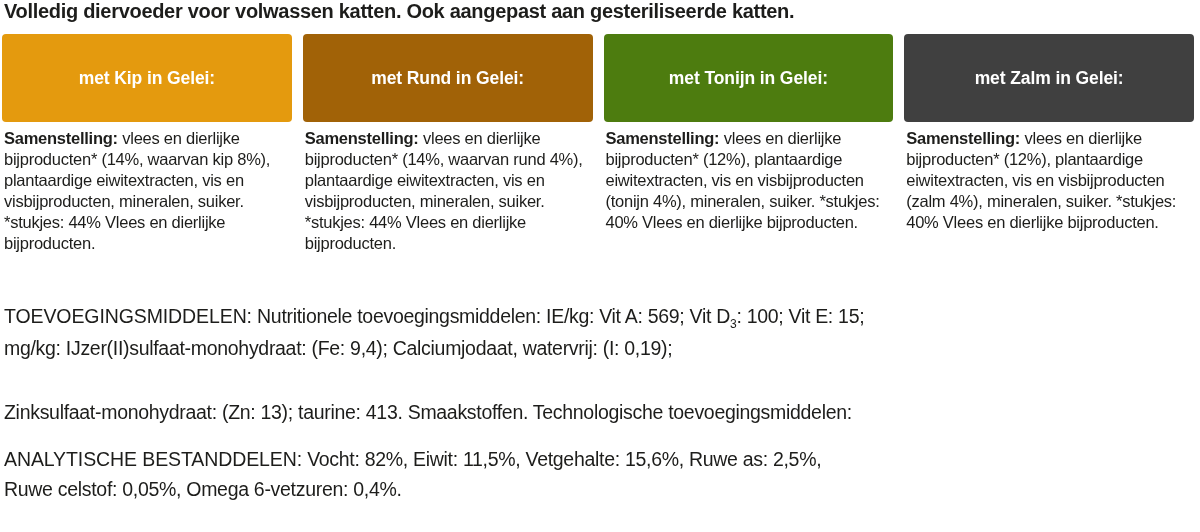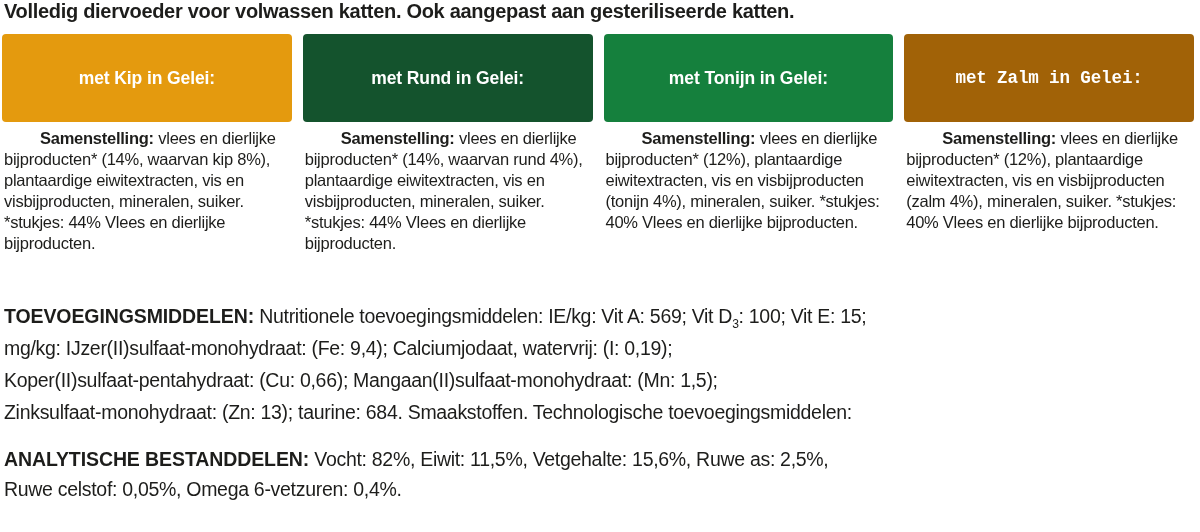--- a/index.html
+++ b/index.html
@@ -20,66 +20,66 @@
   }
   .variant-band {
     height: 88px; border-radius: 4px;
     display: flex; align-items: center; justify-content: center;
     color: #ffffff; font-weight: bold; font-size: 17.5px; letter-spacing: -0.1px;
   }
   .composition {
     margin: 6px 2px 0 2px;
     font-size: 16.5px; line-height: 21px; letter-spacing: -0.25px;
   }
-  .composition b { font-weight: bold; margin-left: 36px; }
+  .composition b { font-weight: bold; }
   .additives {
     margin: 46px 0 0 2px;
     font-size: 19.5px; line-height: 32px; letter-spacing: -0.3px;
   }
   .analytical {
     margin: 16px 0 0 2px;
     font-size: 19.5px; line-height: 30px; letter-spacing: -0.3px;
   }
-  .additives b, .analytical b { font-weight: bold; letter-spacing: -0.1px; }
+  .additives b, .analytical b { font-weight: normal; letter-spacing: -0.1px; }
   sub { font-size: 0.62em; line-height: 0; }
 </style>
 </head>
 <body>
 
 <div class="page">
 
   <div class="page-title">Volledig diervoeder voor volwassen katten. Ook aangepast aan gesteriliseerde katten.</div>
 
   <div class="variant-grid">
 
     <div class="variant-col">
       <div class="variant-band" style="background-color: rgb(228, 154, 14);">met Kip in Gelei:</div>
       <p class="composition"><b>Samenstelling:</b><span> vlees en dierlijke bijproducten* (14%, waarvan kip 8%), plantaardige eiwitextracten, vis en visbijproducten, mineralen, suiker. *stukjes: 44% Vlees en dierlijke bijproducten.</span></p>
     </div>
 
     <div class="variant-col">
-      <div class="variant-band" style="background-color: #14532d;">met Rund in Gelei:</div>
+      <div class="variant-band" style="background-color: #a16207;">met Rund in Gelei:</div>
       <p class="composition"><b>Samenstelling:</b><span> vlees en dierlijke bijproducten* (14%, waarvan rund 4%), plantaardige eiwitextracten, vis en visbijproducten, mineralen, suiker. *stukjes: 44% Vlees en dierlijke bijproducten.</span></p>
     </div>
 
     <div class="variant-col">
-      <div class="variant-band" style="background-color: #15803d;">met Tonijn in Gelei:</div>
+      <div class="variant-band" style="background-color: #4d7c0f;">met Tonijn in Gelei:</div>
       <p class="composition"><b>Samenstelling:</b><span> vlees en dierlijke bijproducten* (12%), plantaardige eiwitextracten, vis en visbijproducten (tonijn 4%), mineralen, suiker. *stukjes: 40% Vlees en dierlijke bijproducten.</span></p>
     </div>
 
     <div class="variant-col">
-      <div class="variant-band" style="background-color: #a16207; font-family: Liberation Mono, monospace;">met Zalm in Gelei:</div>
+      <div class="variant-band" style="background-color: #404040;">met Zalm in Gelei:</div>
       <p class="composition"><b>Samenstelling:</b><span> vlees en dierlijke bijproducten* (12%), plantaardige eiwitextracten, vis en visbijproducten (zalm 4%), mineralen, suiker. *stukjes: 40% Vlees en dierlijke bijproducten.</span></p>
     </div>
 
   </div>
 
   <p class="additives"><b>TOEVOEGINGSMIDDELEN:</b><span> Nutritionele toevoegingsmiddelen: IE/kg: Vit A: 569; Vit D</span><sub>3</sub><span>: 100; Vit E: 15;</span><br>
     <span>mg/kg: IJzer(II)sulfaat-monohydraat: (Fe: 9,4); Calciumjodaat, watervrij: (I: 0,19);</span><br>
-    <span>Koper(II)sulfaat-pentahydraat: (Cu: 0,66); Mangaan(II)sulfaat-monohydraat: (Mn: 1,5);</span><br>
-    <span>Zinksulfaat-monohydraat: (Zn: 13); taurine: 684. Smaakstoffen. Technologische toevoegingsmiddelen:</span><br>
+    <br>
+    <span>Zinksulfaat-monohydraat: (Zn: 13); taurine: 413. Smaakstoffen. Technologische toevoegingsmiddelen:</span><br>
   </p>
 
   <p class="analytical"><b>ANALYTISCHE BESTANDDELEN:</b><span> Vocht: 82%, Eiwit: 11,5%, Vetgehalte: 15,6%, Ruwe as: 2,5%,</span><br>
     <span>Ruwe celstof: 0,05%, Omega 6-vetzuren: 0,4%.</span>
   </p>
 
 </div>
 
 </body></html>

